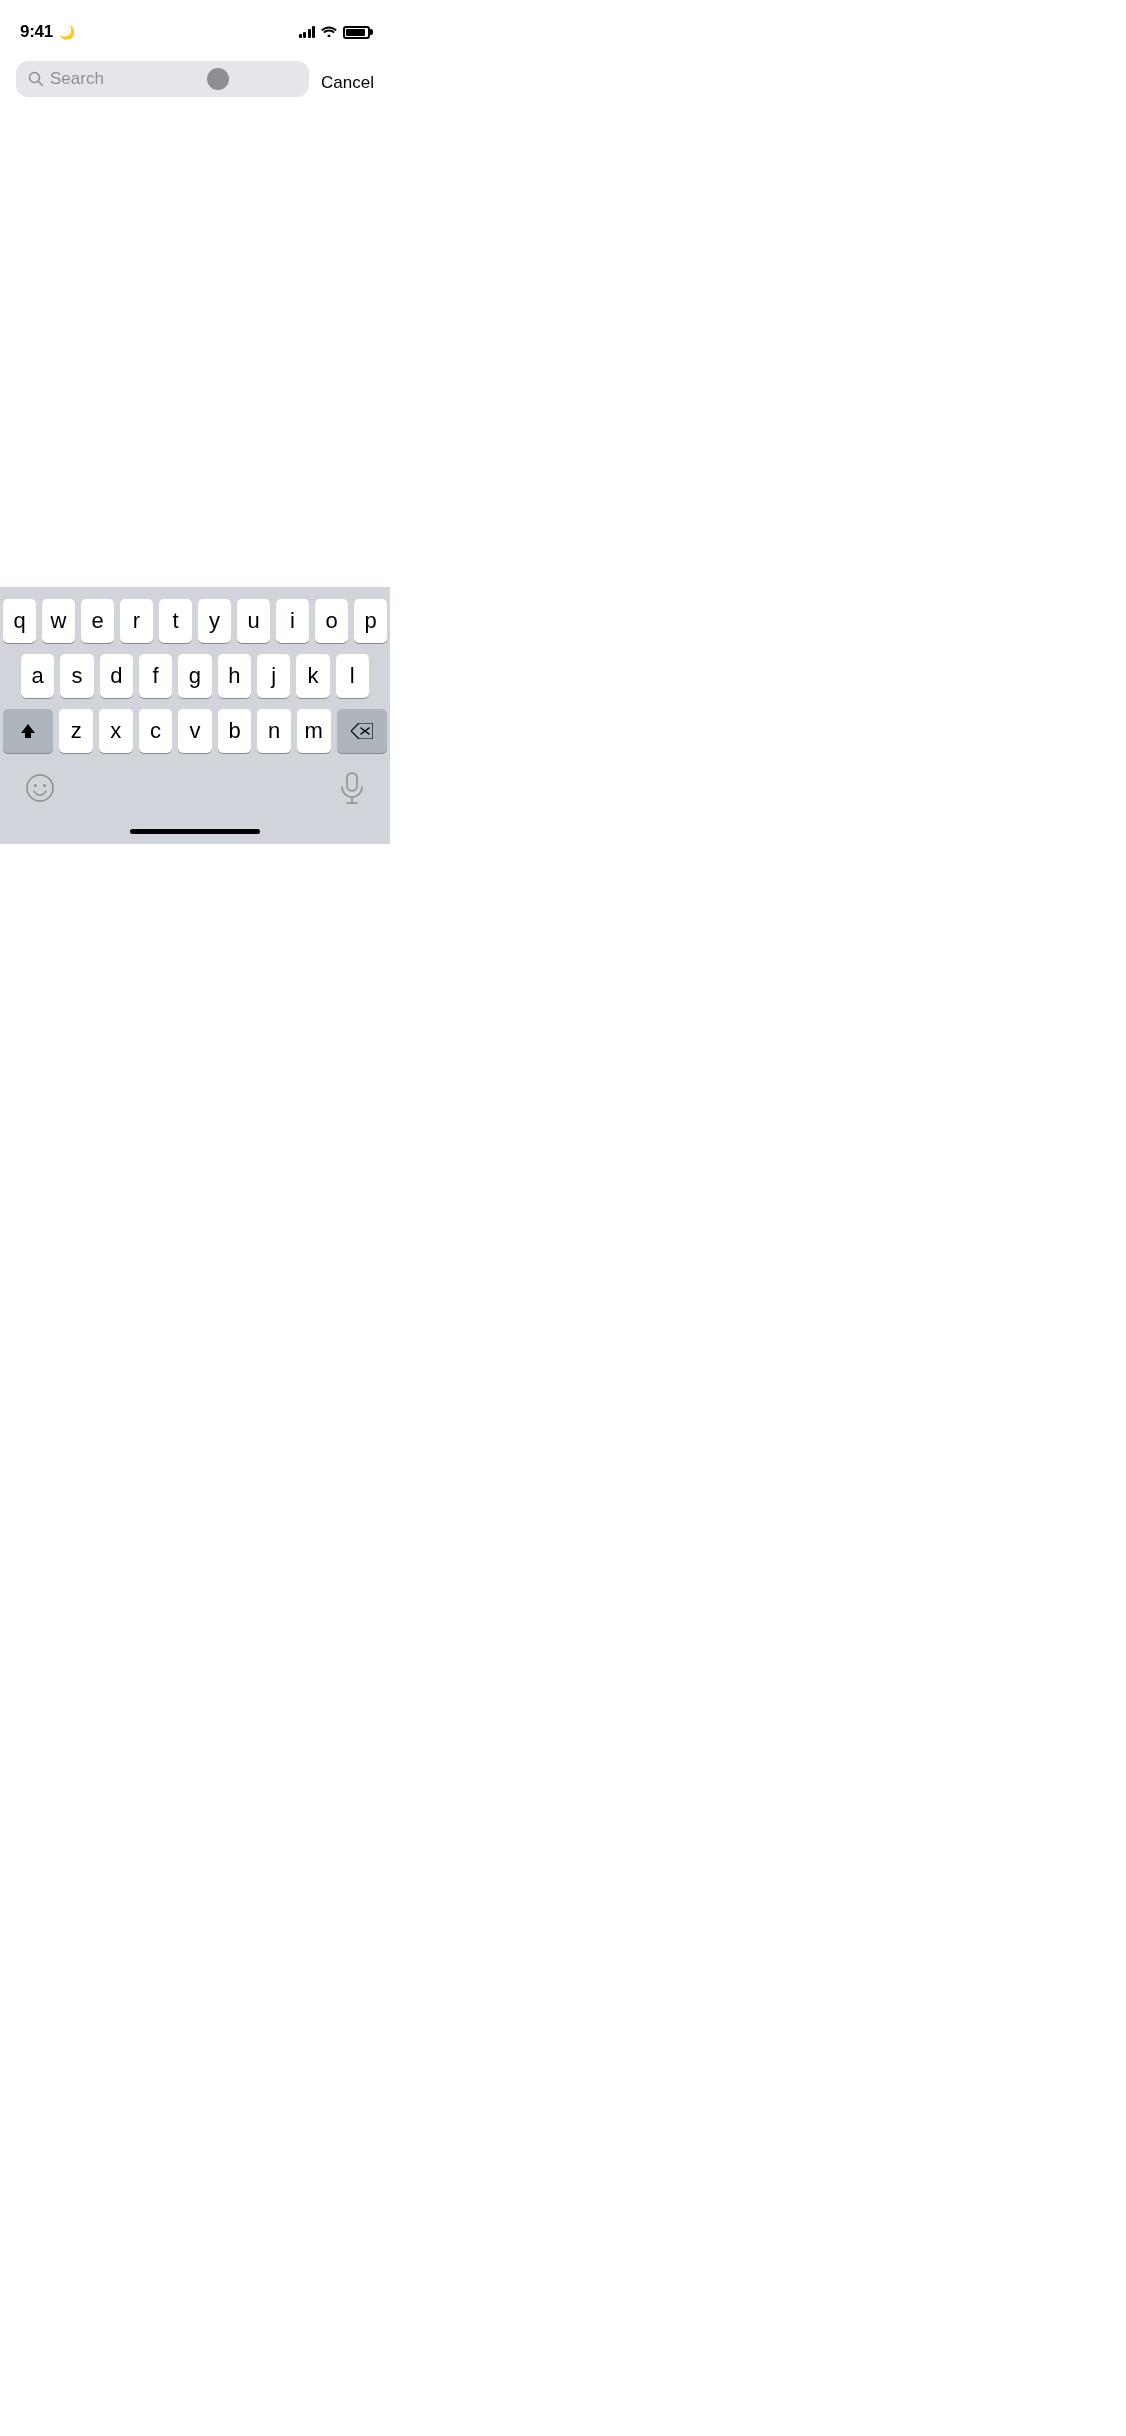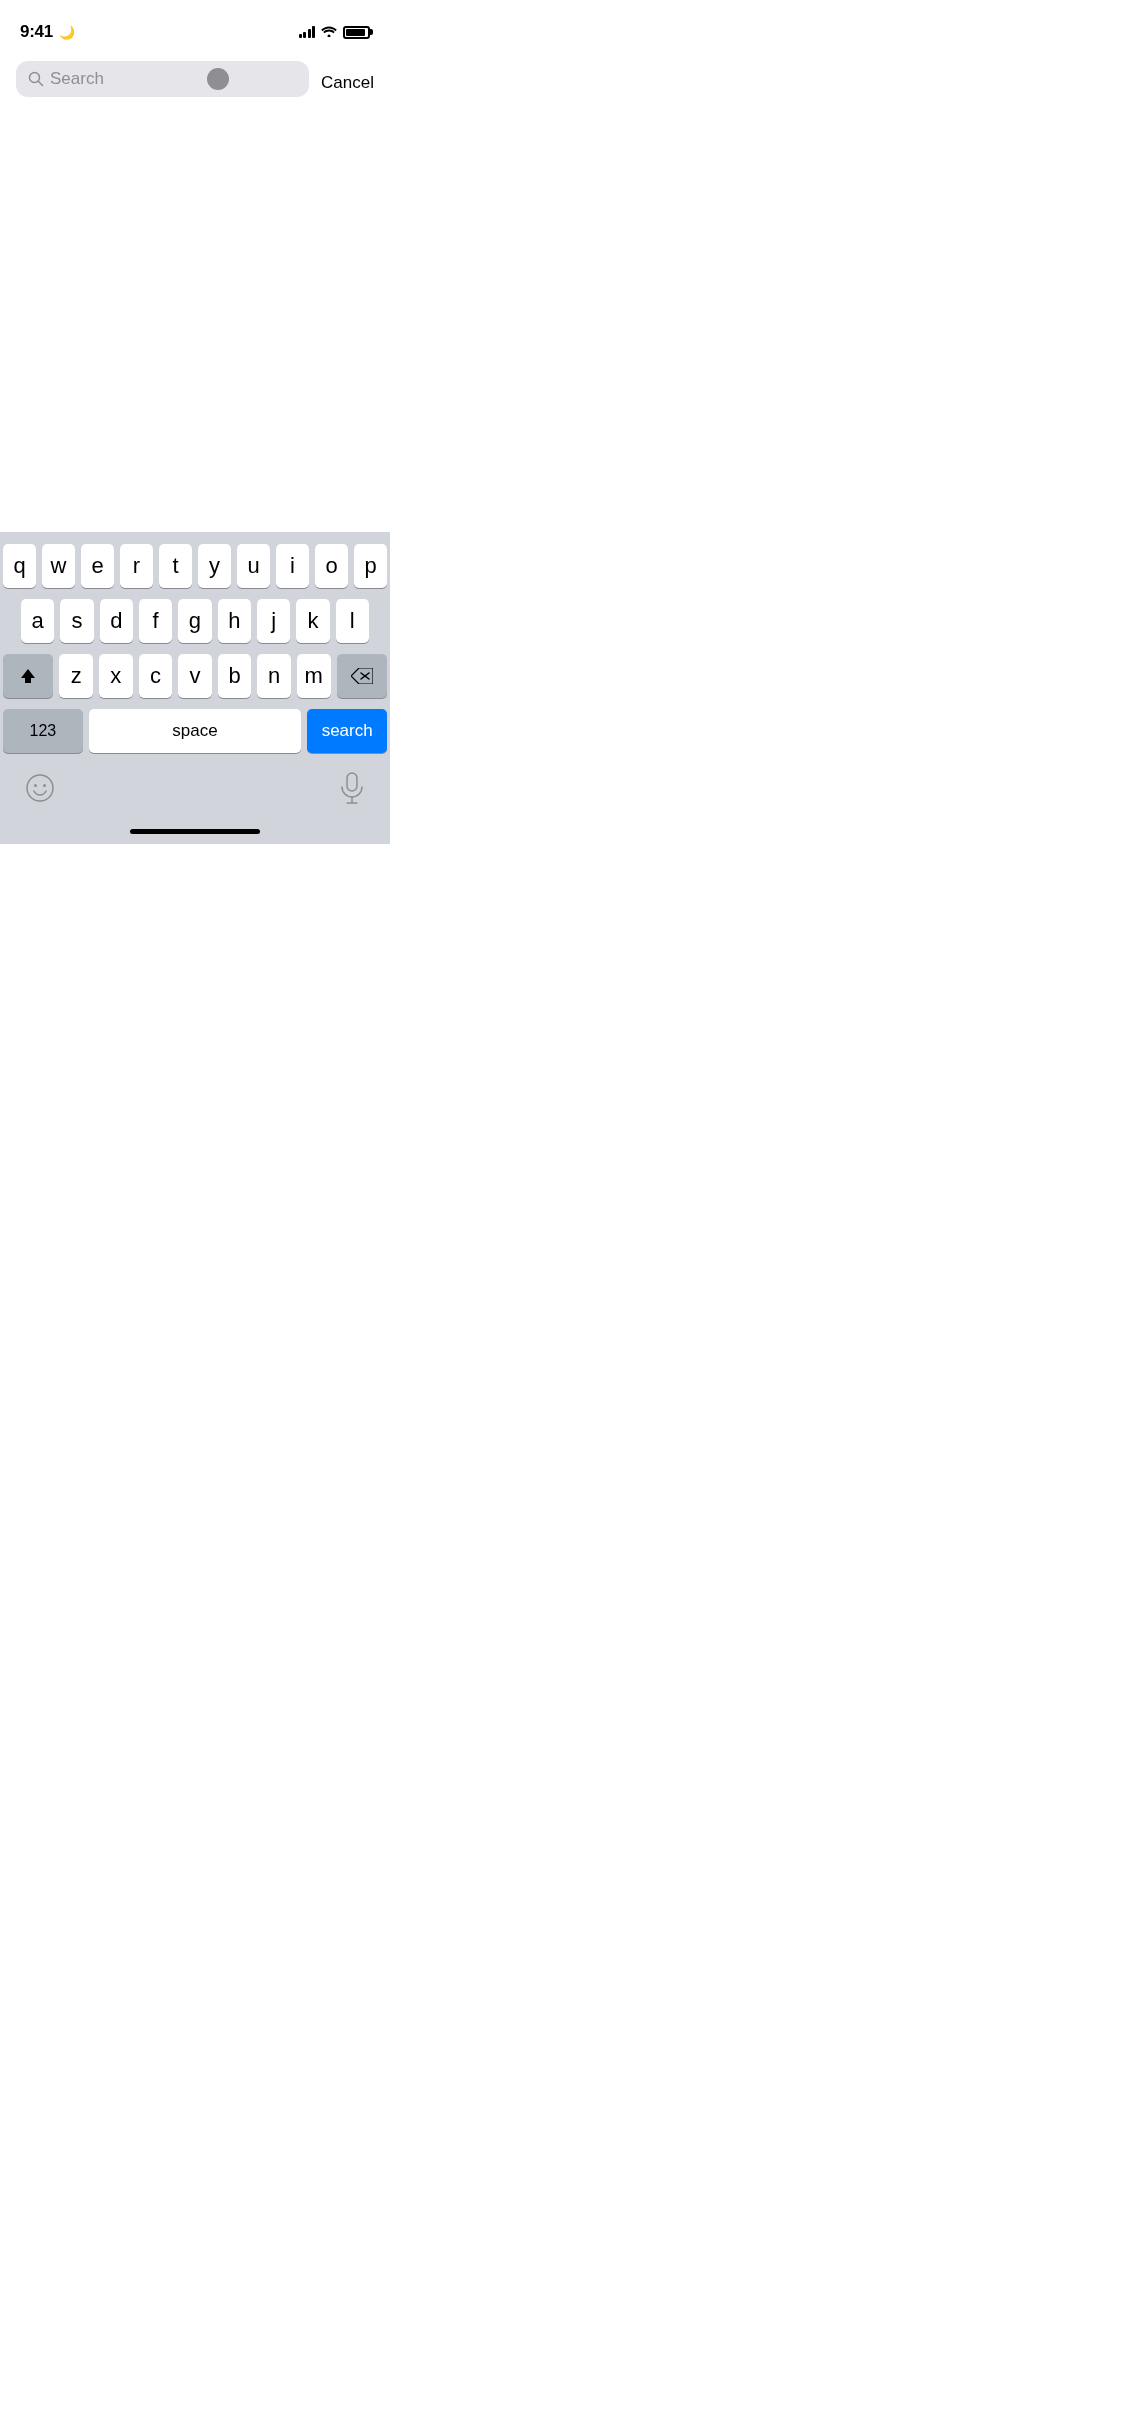--- a/index.html
+++ b/index.html
@@ -349,25 +349,20 @@
     <div class="key">m</div>
     <div class="key key-gray key-delete">
       <svg width="22" height="16" viewBox="0 0 22 16">
         <path d="M8 0L0 8l8 8h14V0H8z" fill="none" stroke="#000" stroke-width="1.2"></path>
         <line x1="10" y1="5" x2="18" y2="11" stroke="#000" stroke-width="1.5" stroke-linecap="round"></line>
         <line x1="18" y1="5" x2="10" y2="11" stroke="#000" stroke-width="1.5" stroke-linecap="round"></line>
       </svg>
     </div>
   </div>
 
-  <div class="keyboard-row">
-    <div class="key key-gray key-123" style="font-size:16px;">123</div>
-    <div class="key key-space" style="font-size:17px;">space</div>
-    <div class="key key-blue key-search-btn" style="font-size:17px;">search</div>
-  </div>
 
   <div class="bottom-row">
     <button class="emoji-btn">
       <svg width="30" height="30" viewBox="0 0 30 30" fill="none">
         <circle cx="15" cy="15" r="13" stroke="#8e8e93" stroke-width="1.5"></circle>
         <circle cx="10.5" cy="12.5" r="1.5" fill="#8e8e93"></circle>
         <circle cx="19.5" cy="12.5" r="1.5" fill="#8e8e93"></circle>
         <path d="M9 18c1.2 2.5 3.2 4 6 4s4.8-1.5 6-4" stroke="#8e8e93" stroke-width="1.5" stroke-linecap="round"></path>
       </svg>
     </button>

